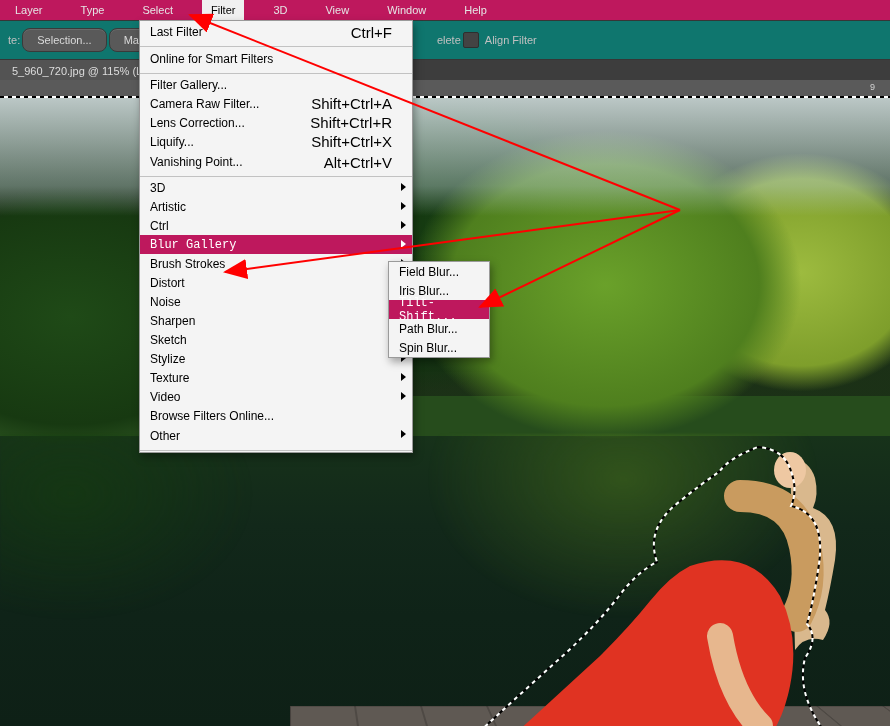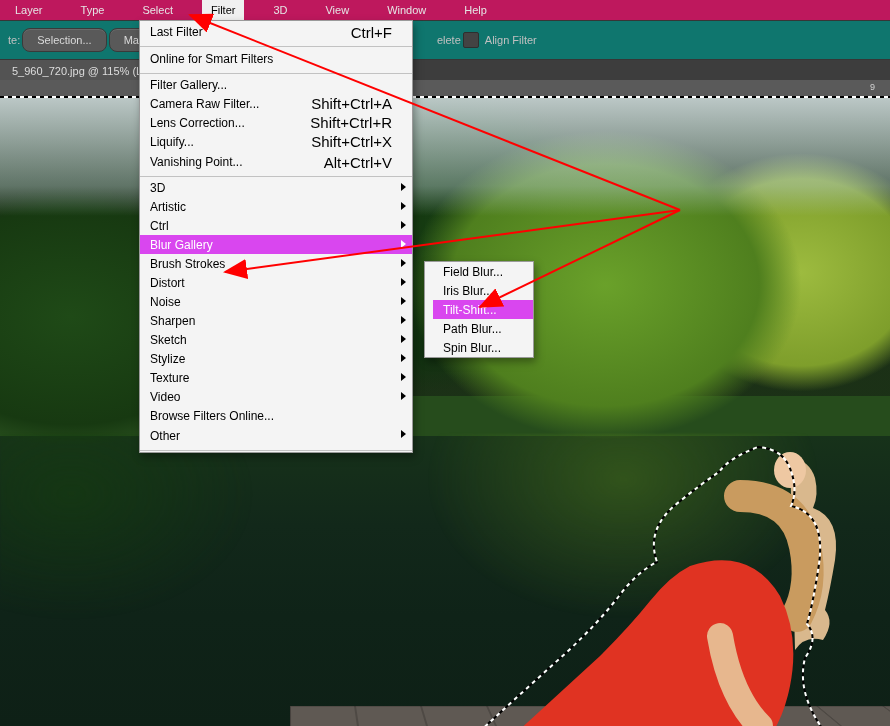--- a/index.html
+++ b/index.html
@@ -169,29 +169,29 @@
   
   .menu, .submenu {
     position: absolute;
     background: #f4f4f4;
     border: 1px solid #9a9a9a;
     box-shadow: 2px 4px 8px rgba(0,0,0,0.35);
     color: #000;
     font-size: 12px;
   }
   .menu { left:139px; top:20px; width:272px; }
-  .submenu { left:424px; top:261px; width:100px;padding-left:8px; }
+  .submenu { left:388px; top:261px; width:100px; }
   .mrow {
     height: 19px;
     display: flex;
     align-items: center;
     padding: 0 20px 0 10px;
     position: relative;
   }
-  .mrow.hover { background:#d946ef; color:#fff; }
+  .mrow.hover { background:#be185d; color:#fff;font-family:Liberation Mono, monospace; }
   .mrow.sep-after { border-bottom: 1px solid #c2c2c2; margin-bottom:1px; padding-bottom:3px; height:22px; }
   .mrow .shortcut { margin-left:auto; font-size:15px; }
   .mrow .arrow {
     position:absolute; right:6px; top:5px;
     width:0; height:0;
     border-left:5px solid #000;
     border-top:4px solid transparent;
     border-bottom:4px solid transparent;
   }
   .mrow.hover .arrow { border-left-color:#fff; }

